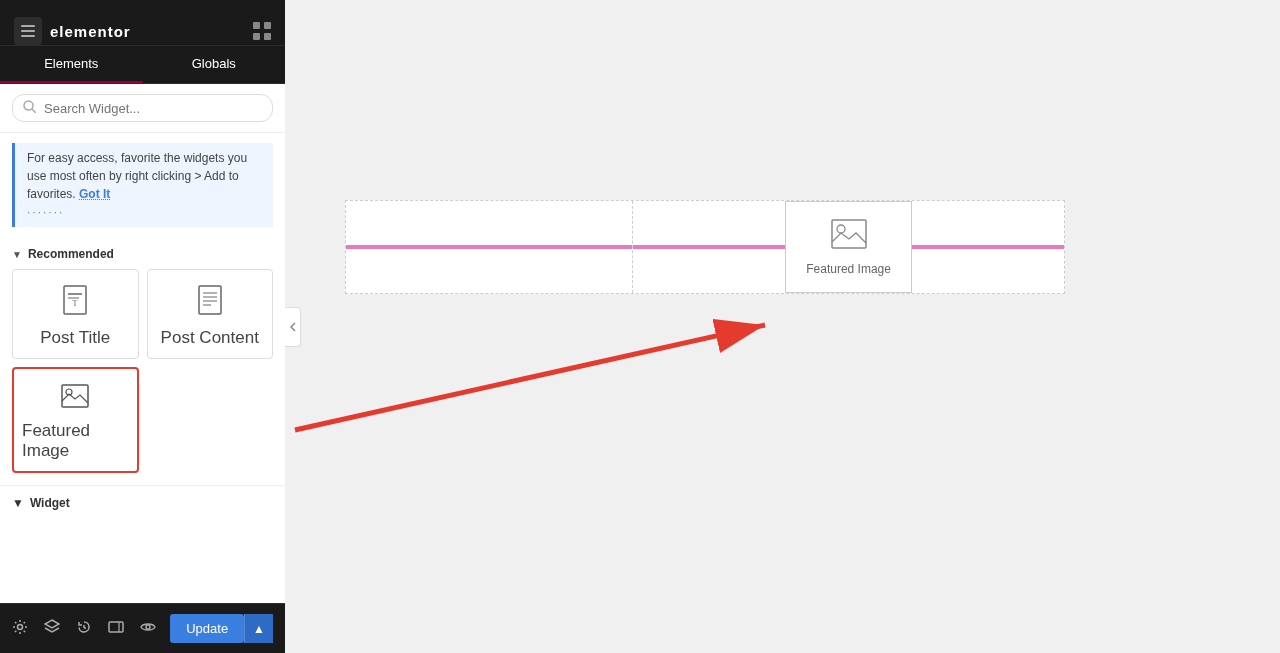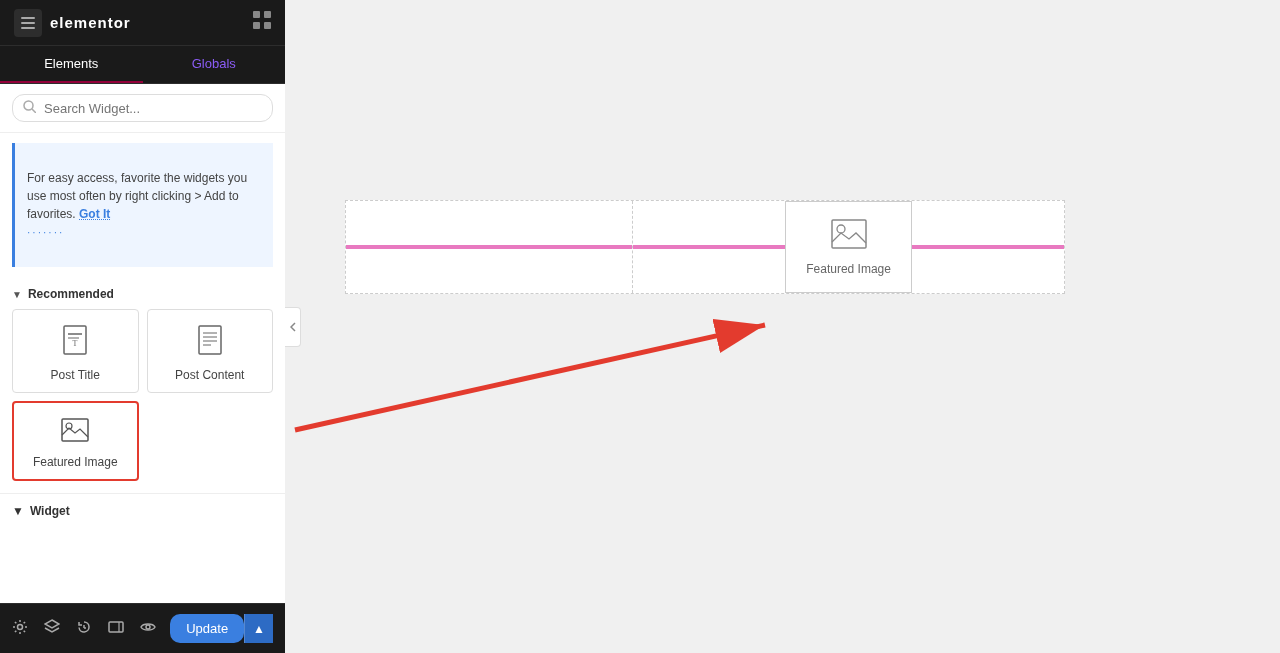--- a/index.html
+++ b/index.html
@@ -14,21 +14,21 @@
       flex-direction: column;
       height: 653px;
       position: relative;
       z-index: 10;
     }
 
     
     .panel-header {
       background: #1a1a1a;
       display: flex;
-      align-items: center;
+      align-items: flex-end;
       justify-content: space-between;
       padding: 0 14px;
       height: 46px;
       border-bottom: 1px solid #2d2d2d;
     }
     .header-logo {
       display: flex;
       align-items: center;
       gap: 8px;
     }
@@ -55,21 +55,21 @@
     
     .panel-tabs {
       display: flex;
       background: #1a1a1a;
       border-bottom: 1px solid #2d2d2d;
     }
     .panel-tab {
       flex: 1;
       text-align: center;
       padding: 10px 0;
-      color: #8b5cf6;
+      color: #ffffff;
       font-size: 13px;
       cursor: pointer;
       border-bottom: 2px solid transparent;
     }
     .panel-tab.active {
       color: #fff;
       border-bottom: 2px solid #93003a;
     }
 
     
@@ -104,21 +104,21 @@
       outline: none;
       font-size: 13px;
       color: #555;
       width: 100%;
       background: transparent;
     }
 
     
     .info-box {
       margin: 10px 12px;
-      padding: 26px 12px;
+      padding: 6px 12px;
       background: #eef5ff;
       border-left: 3px solid #3a7fe0;
       font-size: 12px;
       color: #444;
       line-height: 1.5;
     }
     .info-box a {
       font-weight: bold;
       color: #3a7fe0;
       text-decoration: underline dotted;
@@ -156,21 +156,21 @@
       padding: 14px 8px 10px;
       cursor: grab;
       background: #fff;
       gap: 8px;
     }
     .widget-item.selected {
       border: 2px solid #e33b2e;
       background: #fff;
     }
     .widget-label {
-      font-size: 12px;
+      font-size: 17px;
       color: #444;
     }
 
     
     .widget-icon {
       color: #555;
     }
 
     
     .panel-toolbar {
@@ -189,21 +189,21 @@
     }
     .toolbar-icon {
       color: #aaa;
       font-size: 16px;
       cursor: pointer;
     }
     .update-btn {
       background: #3a7fe0;
       color: #fff;
       border: none;
-      border-radius: 10px;
+      border-radius: 3px;
       padding: 7px 16px;
       font-size: 13px;
       cursor: pointer;
       display: flex;
       align-items: center;
       gap: 6px;
     }
     .chevron-up-btn {
       background: #2d6bc4;
       color: #fff;

